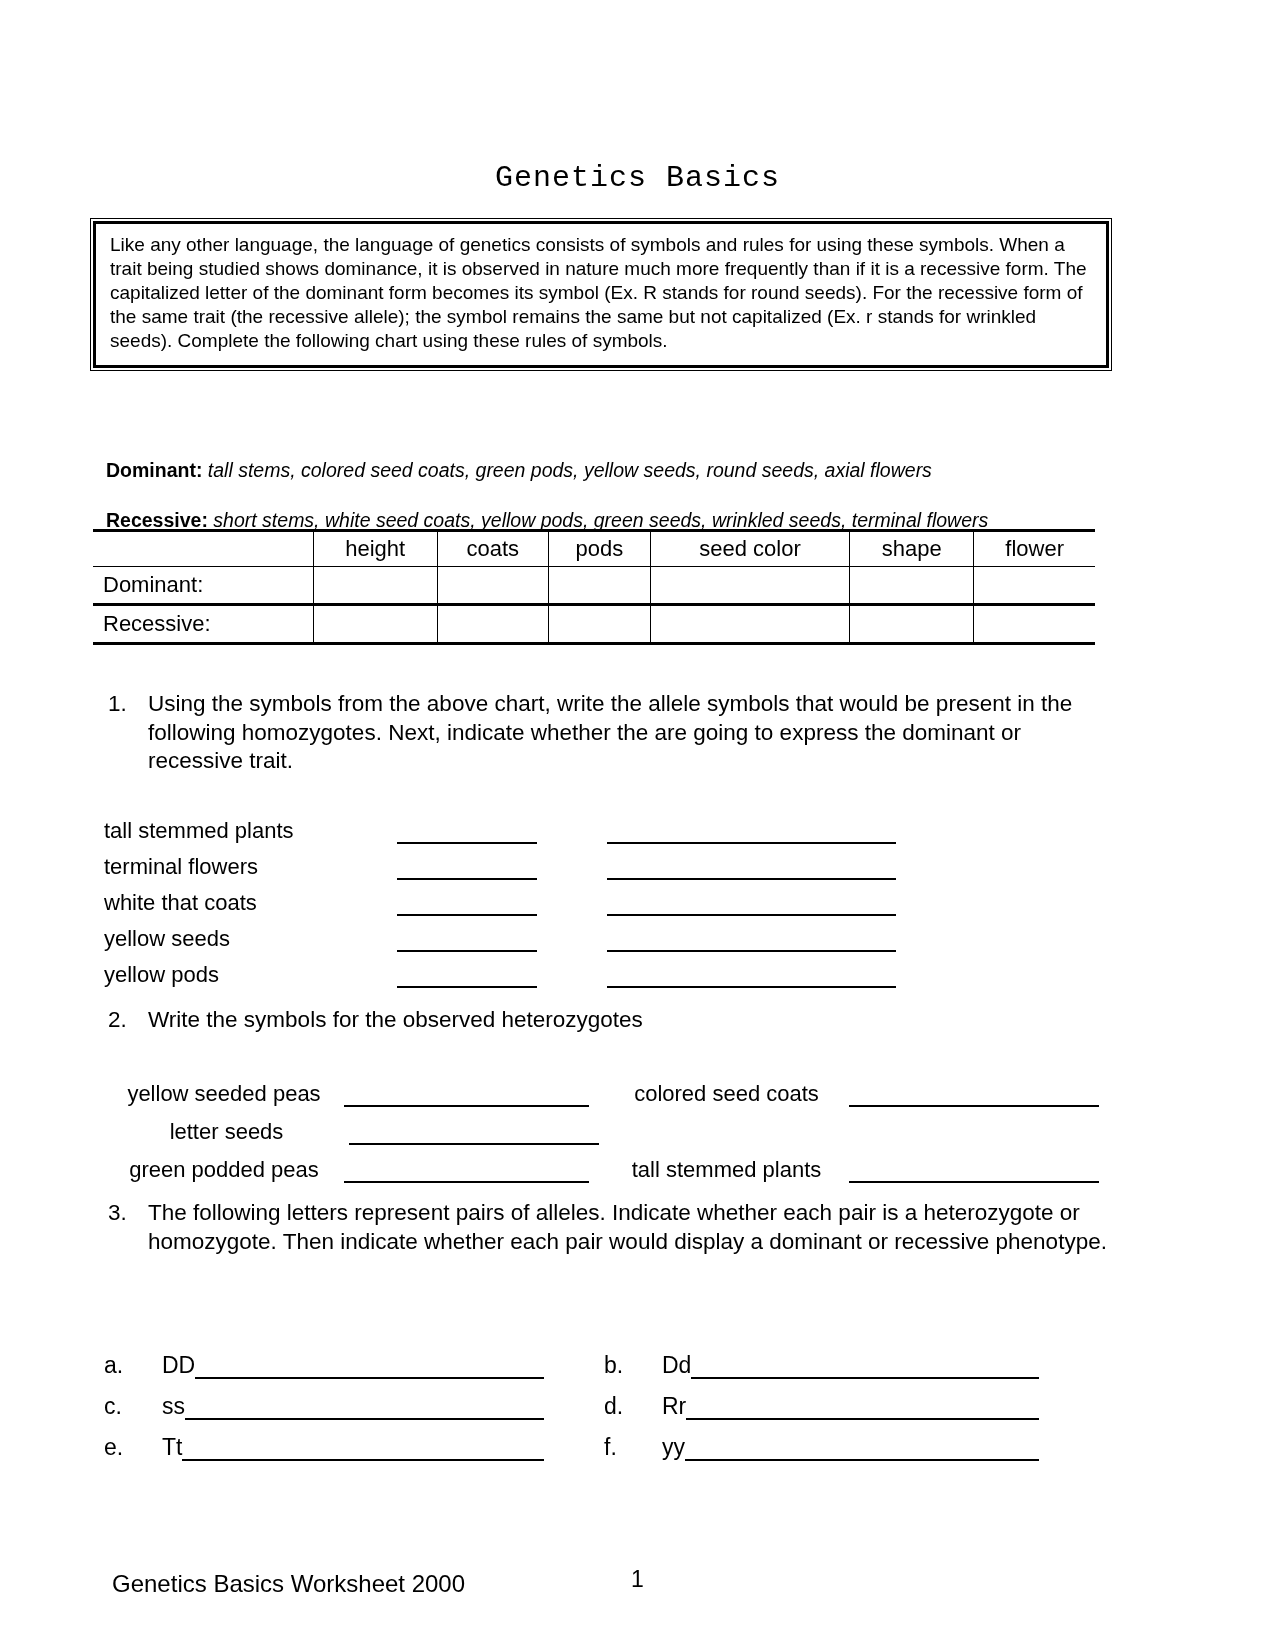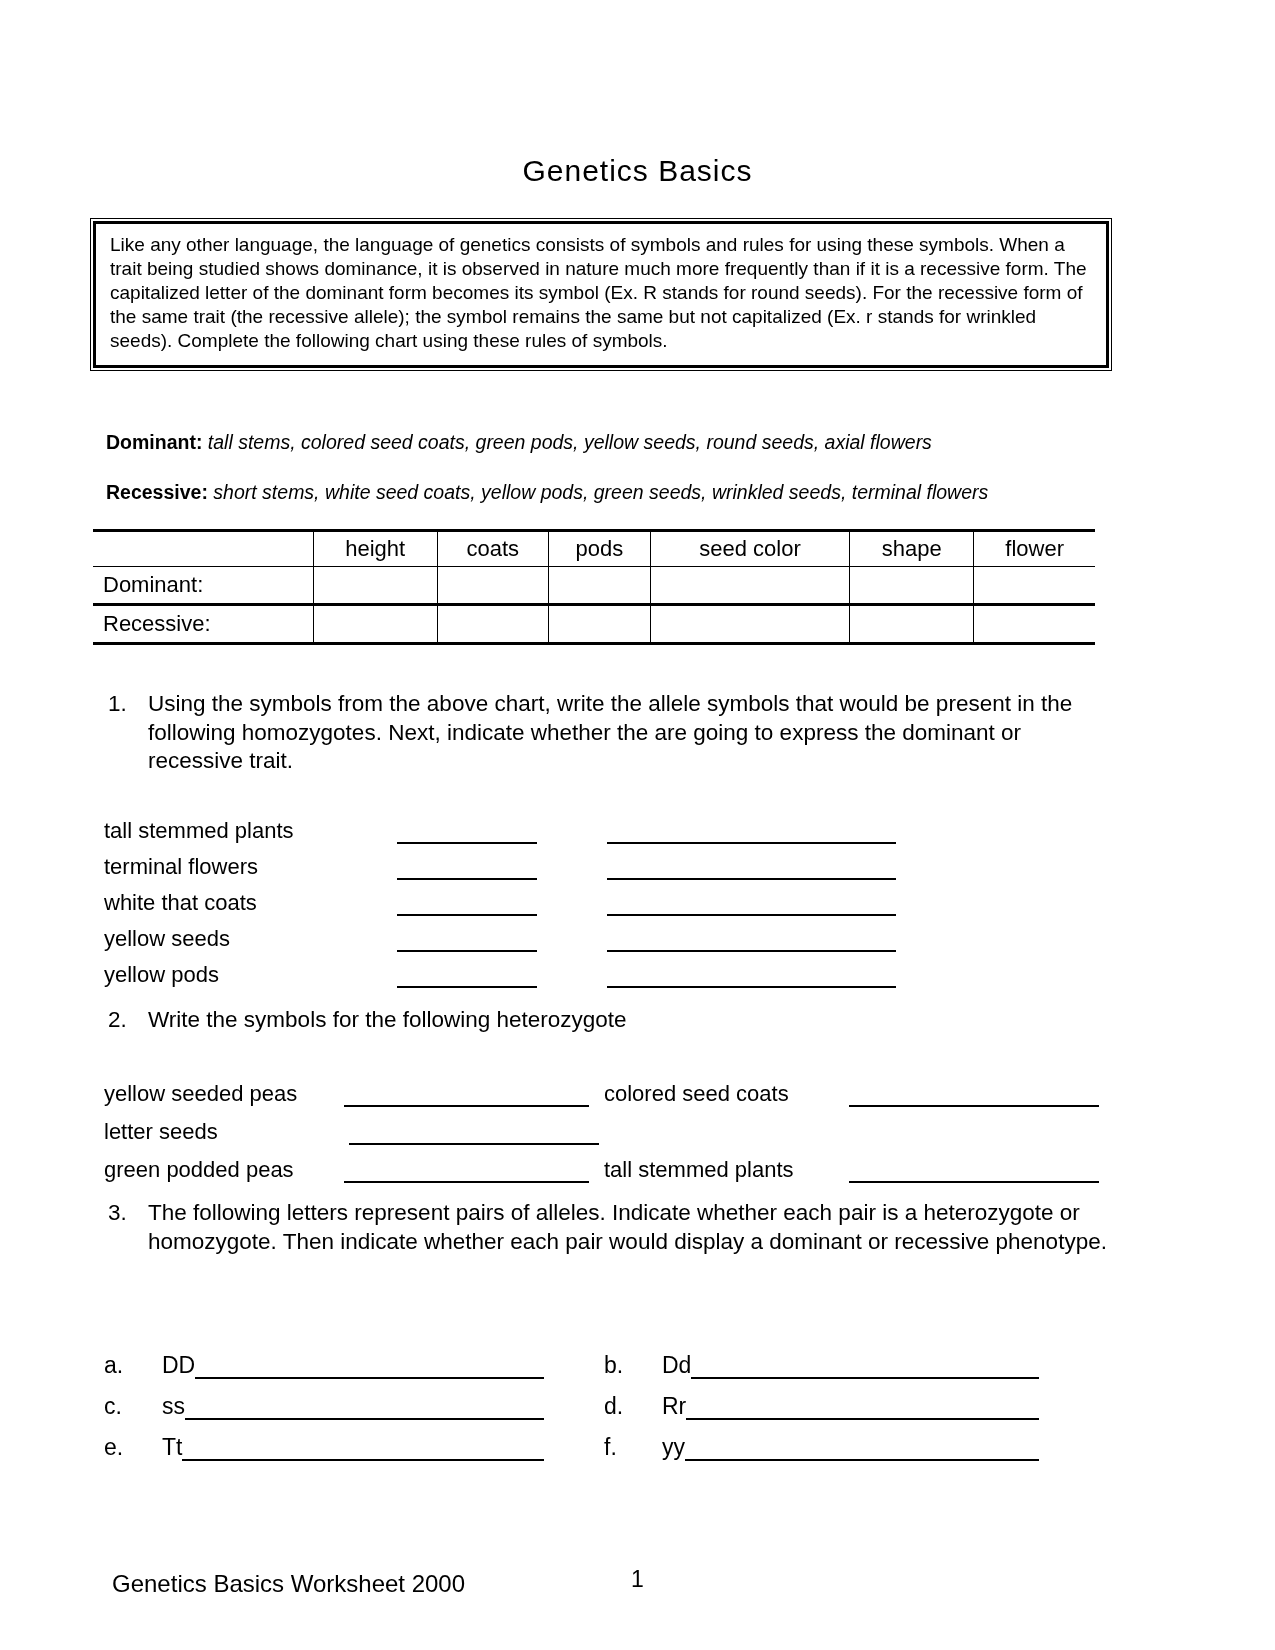--- a/index.html
+++ b/index.html
@@ -40,25 +40,25 @@
     height: 1.05em;
     flex: 0 0 auto;
   }
   .rule.name-blank { width: 425px; }
   .rule.period-blank { width: 60px; }
   .rule.date-blank { width: 175px; }
 
   
   .doc-title {
     position: absolute;
-    top: 154px;
+    top: 161px;
     left: 0;
     width: 1275px;
     text-align: center;
-    font-family: Liberation Sans, sans-serif;
+    font-family: Liberation Mono, monospace;
     font-size: 30px;
     letter-spacing: 1px;
   }
 
   
   .intro-box {
     position: absolute;
     left: 90px;
     top: 218px;
     width: 1022px;
@@ -76,20 +76,21 @@
     font-size: 19px;
     line-height: 1.26;
   }
 
   
   .trait-line {
     position: absolute;
     left: 106px;
     font-size: 19.5px;
     white-space: nowrap;
+    margin-top: 28px;
   }
   .trait-line .k { font-weight: bold; font-style: normal; }
   .trait-line .v { font-style: italic; }
   .trait-dominant { top: 431px; }
   .trait-recessive { top: 481px; }
 
   
   .traits-table {
     position: absolute;
     left: 93px;
@@ -174,20 +175,21 @@
     position: absolute;
     left: 104px;
     top: 1069px;
     width: 995px;
   }
   .hetero-row {
     display: flex;
     align-items: flex-end;
     height: 38px;
     font-size: 22px;
+    text-align: center;
   }
   .hetero-row .cell {
     display: flex;
     align-items: flex-end;
     flex: 0 0 auto;
   }
   .hetero-row .cell.left { width: 500px; }
   .hetero-row .cell.right { width: 495px; }
   .hetero-row .lab {
     width: 240px;
@@ -339,21 +341,21 @@
     <div class="homo-row">
       <span class="lab">yellow pods</span>
       <span class="blankline b1"></span>
       <span class="gap"></span>
       <span class="blankline b2"></span>
     </div>
   </div>
 
   <div class="question" id="q2">
     <span class="num">2.</span>
-    <span class="qtext">Write the symbols for the following heterozygote</span>
+    <span class="qtext">Write the symbols for the observed heterozygotes</span>
   </div>
 
   <div class="hetero-list">
     <div class="hetero-row">
       <span class="cell left">
         <span class="lab">yellow seeded peas</span>
         <span class="blankline bl"></span>
       </span>
       <span class="cell right">
         <span class="lab">colored seed coats</span>

